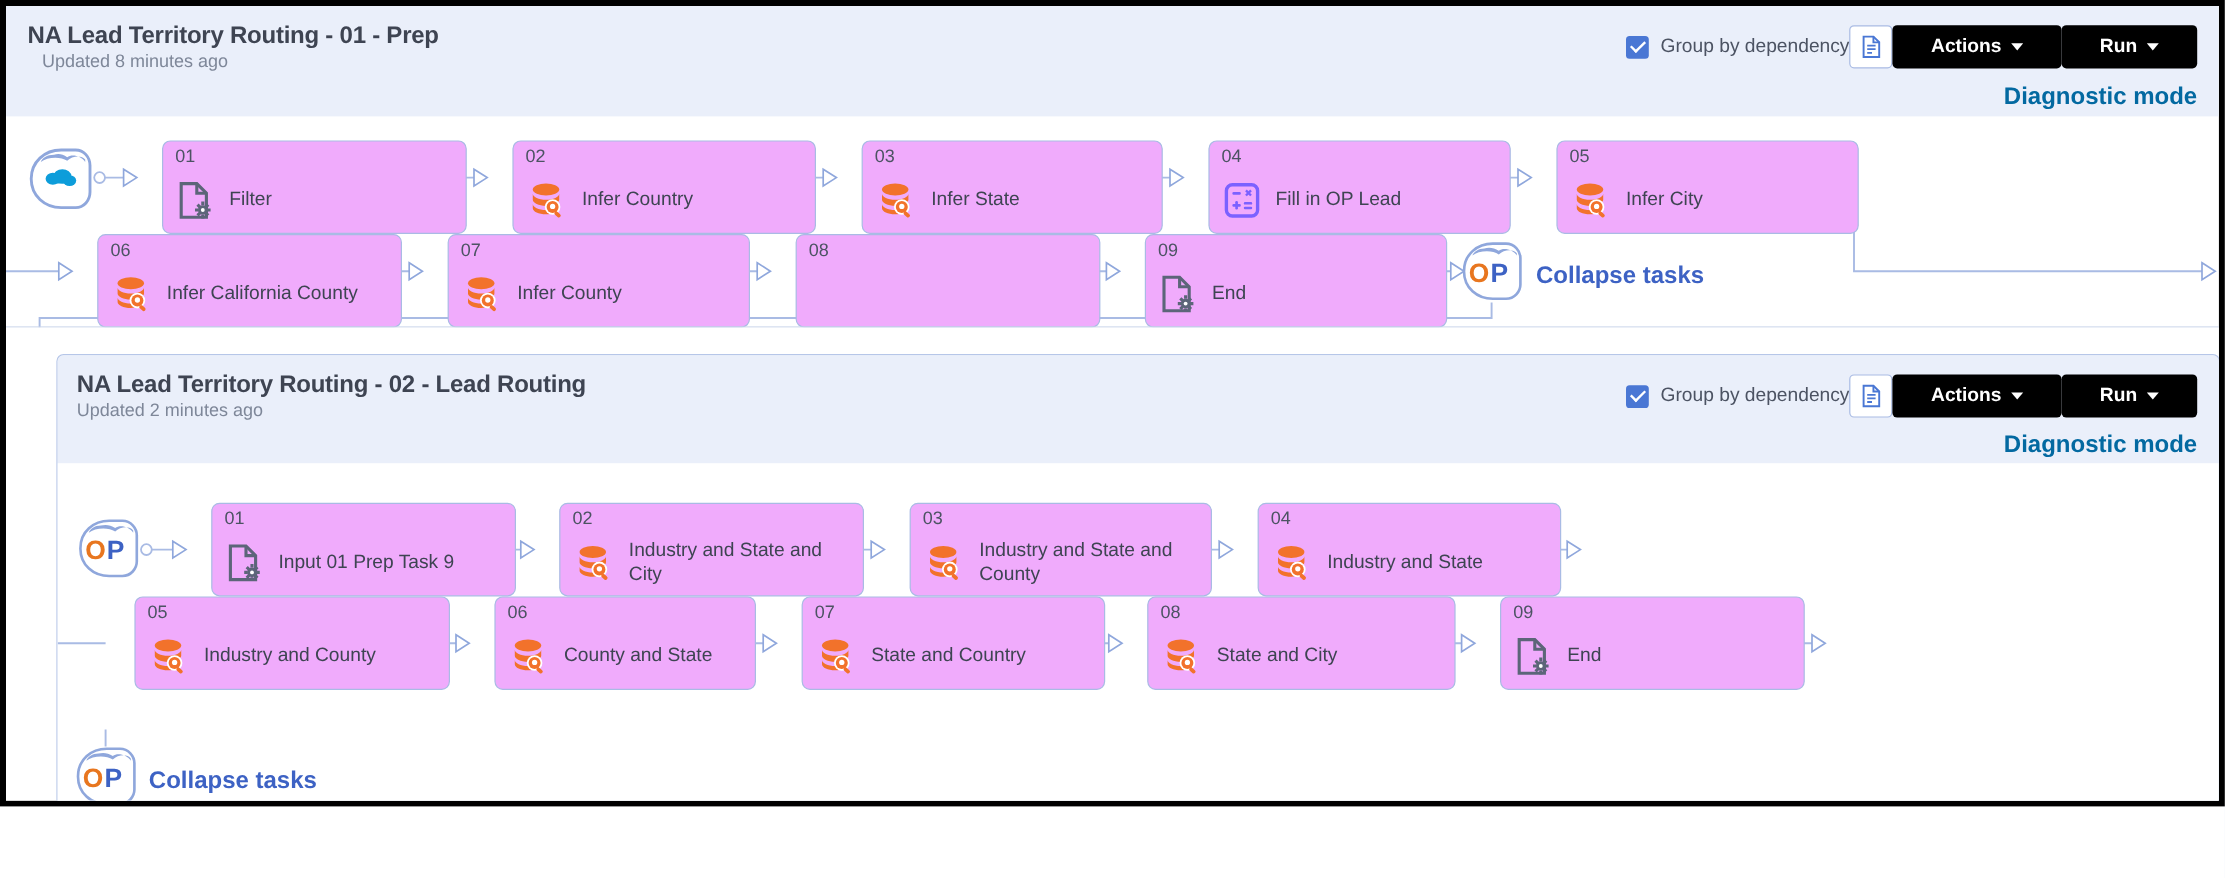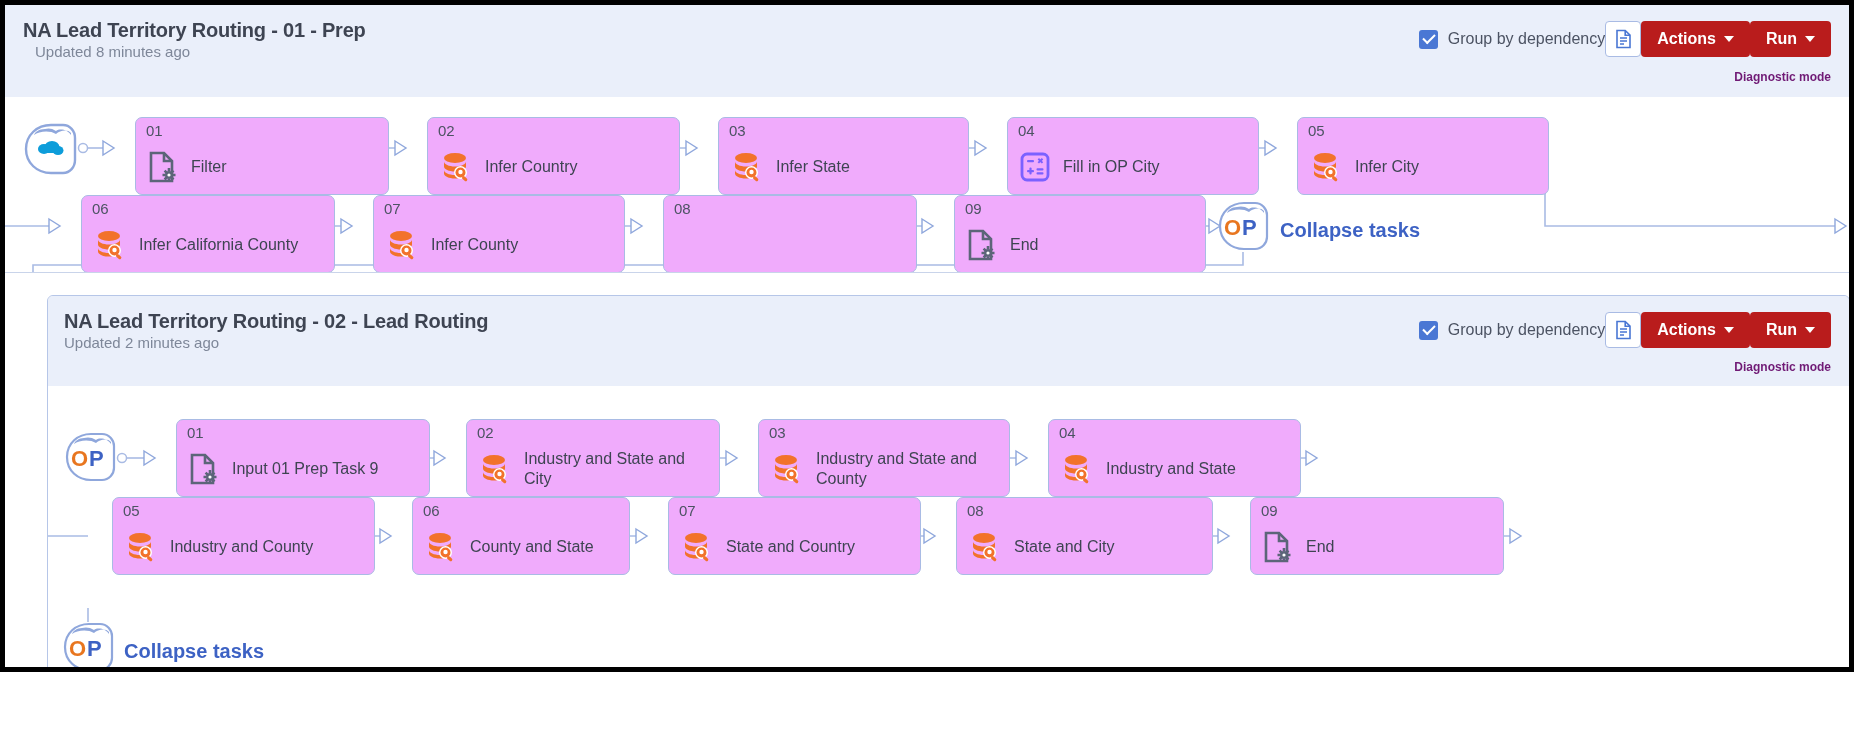--- a/index.html
+++ b/index.html
@@ -57,35 +57,35 @@
     transform: rotate(-45deg);
   }
   .chk-label { font-size: 16px; color: #4c5363; white-space: nowrap; }
   .icon-btn {
     width: 36px; height: 36px; border-radius: 4px;
     background: #fff; border: 1px solid #a9bbe4;
     display: flex; align-items: center; justify-content: center;
     cursor: pointer;
   }
   .btn {
-    height: 36px; padding: 0 16px; border-radius: 4px;
-    background: #b91c1c; color: #fff; border: none;
+    height: 36px; padding: 0 32px; border-radius: 4px;
+    background: #000000; color: #fff; border: none;
     font-size: 16px; font-weight: bold;
     font-family: "Liberation Sans", sans-serif;
     display: flex; align-items: center; gap: 8px;
     cursor: pointer;
   }
   .caret {
     width: 0; height: 0;
     border-left: 5px solid transparent; border-right: 5px solid transparent;
     border-top: 6px solid #fff;
   }
   .diag {
     position: absolute;
-    font-size: 12px; font-weight: bold; color: #701a75;
+    font-size: 20px; font-weight: bold; color: #0369a1;
   }
 
   
   .card {
     position: absolute;
     background: #f0abfc;
     border: 1px solid #a9bbe4;
     border-radius: 7px;
     height: 78px;
     margin-left: 24px;
@@ -313,21 +313,21 @@
           <g fill="#7b61ff">
             <rect x="7" y="8" width="7" height="2.2" rx="1"></rect>
             <path d="M17.6 7.4l1.4-1.4 4.2 4.2-1.4 1.4z"></path>
                 <path d="M21.8 6l1.4 1.4-4.2 4.2-1.4-1.4z"></path>
             <rect x="7" y="18" width="7" height="2.2" rx="1"></rect>
                 <rect x="9.4" y="15.6" width="2.2" height="7" rx="1"></rect>
             <rect x="16.5" y="16.3" width="7" height="2.2" rx="1"></rect>
                 <rect x="16.5" y="20.2" width="7" height="2.2" rx="1"></rect>
           </g>
         </svg>
-        <span class="card-label">Fill in OP City</span>
+        <span class="card-label">Fill in OP Lead</span>
       </div>
     </div>
 
     <div class="card" style="left:1268px;top:112px;width:252px;">
       <span class="card-num">05</span>
       <div class="card-body">
         <svg class="ic" width="32" height="32" viewBox="0 0 32 32">
           <ellipse cx="15" cy="7" rx="11" ry="5" fill="#f2722b"></ellipse>
           <path d="M4 10.5c0 2.8 4.9 5 11 5s11-2.2 11-5v5c0 2.8-4.9 5-11 5s-11-2.2-11-5z" fill="#f2722b"></path>
           <path d="M4 19c0 2.8 4.9 5 11 5 1.2 0 2.4-.1 3.5-.3v3.6c-1.1.2-2.3.3-3.5.3-6.1 0-11-2.2-11-5z" fill="#f2722b"></path>

